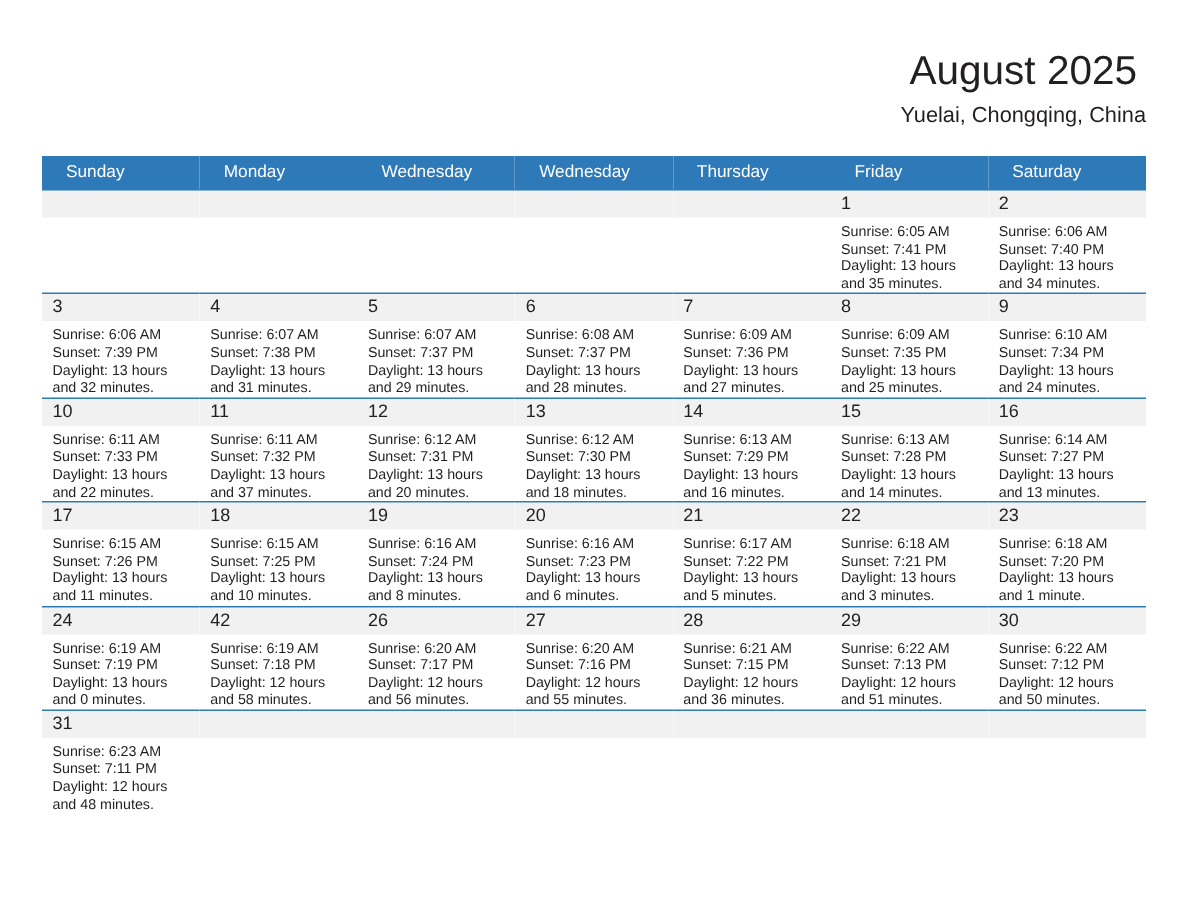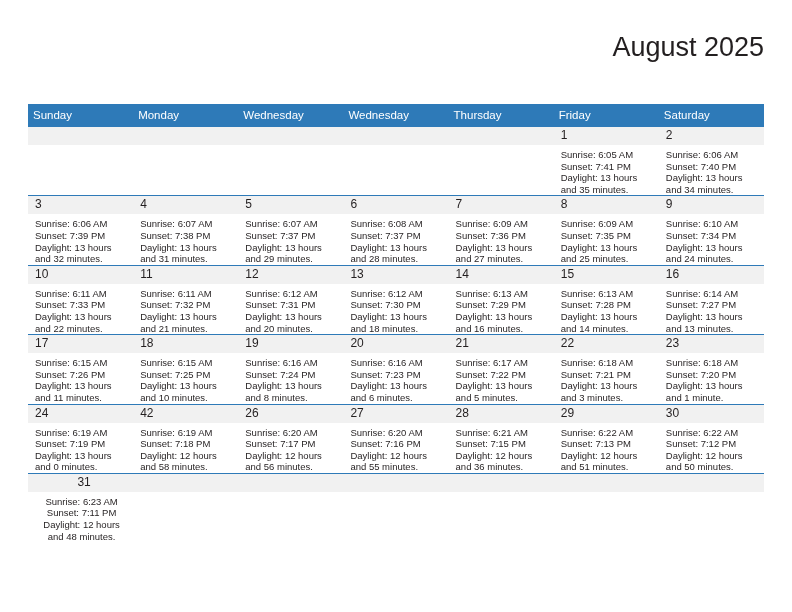--- a/index.html
+++ b/index.html
@@ -99,21 +99,21 @@
     width: 736px;
     border-collapse: collapse;
     table-layout: fixed;
   }
   .calendar th {
     background: #2e7ab8;
     color: #ffffff;
     font-size: 11.5px;
     font-weight: normal;
     text-align: left;
-    padding: 5px 0 5px 5px;
+    padding: 5px 0 5px 16px;
     height: 11px;
     border: none;
   }
   .calendar td {
     width: 105.14px;
     height: 62px;
     vertical-align: top;
     padding: 0;
     border-top: 1px solid #2e7ab8;
     background: #ffffff;
@@ -143,33 +143,33 @@
     white-space: nowrap;
   }
   td.blank .daynum {
     background: #f1f1f1;
   }
   td.blank {
     background: #ffffff;
   }
   .last-row td {
     height: 70px;
-    text-align: center;
   }
 </style>
 </head>
 <body>
 
 <div class="page">
 
   <div class="top-bar">
 
 
     <div class="title-block">
       <div class="cal-title">August 2025</div>
+      <div class="cal-subtitle">Yuelai, Chongqing, China</div>
     </div>
 
   </div>
 
   <table class="calendar">
     <thead>
       <tr>
         <th>Sunday</th>
         <th>Monday</th>
         <th>Wednesday</th>
@@ -289,21 +289,21 @@
               <div>Daylight: 13 hours</div>
               <div>and 22 minutes.</div>
             </div>
           </td>
           <td>
             <span class="daynum">11</span>
             <div class="cellbody">
               <div>Sunrise: 6:11 AM</div>
               <div>Sunset: 7:32 PM</div>
               <div>Daylight: 13 hours</div>
-              <div>and 21 minutes.</div>
+              <div>and 37 minutes.</div>
             </div>
           </td>
           <td>
             <span class="daynum">12</span>
             <div class="cellbody">
               <div>Sunrise: 6:12 AM</div>
               <div>Sunset: 7:31 PM</div>
               <div>Daylight: 13 hours</div>
               <div>and 20 minutes.</div>
             </div>

